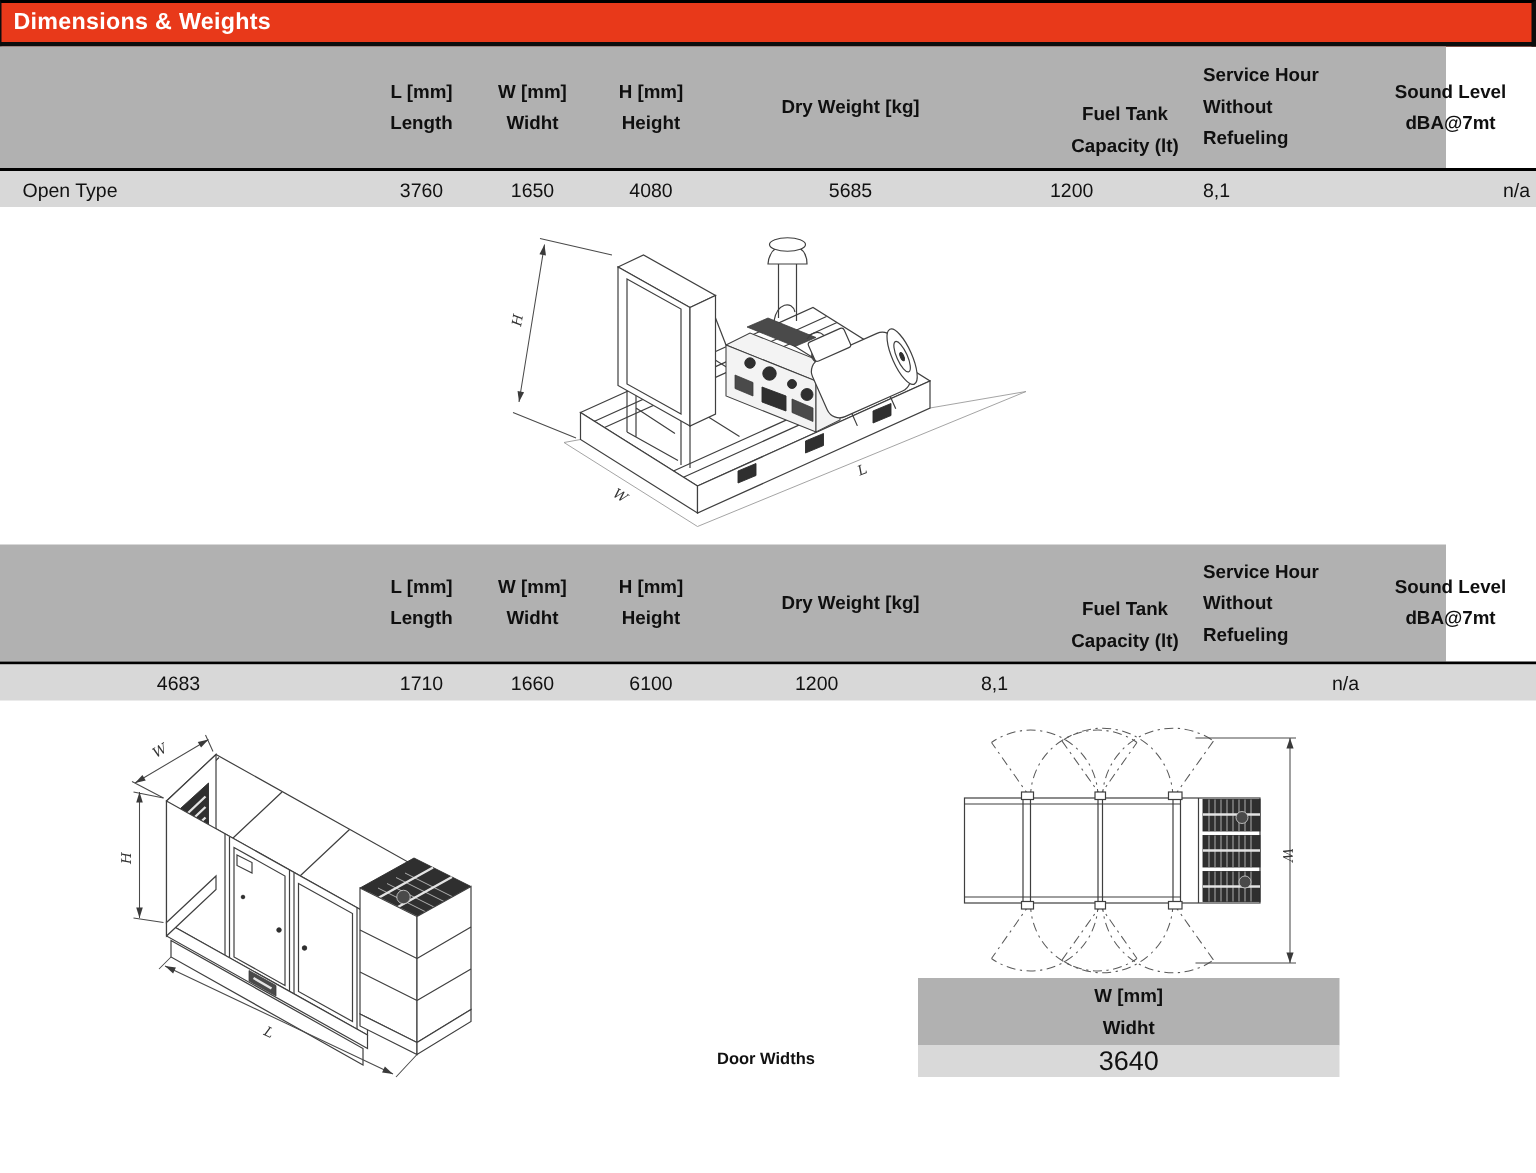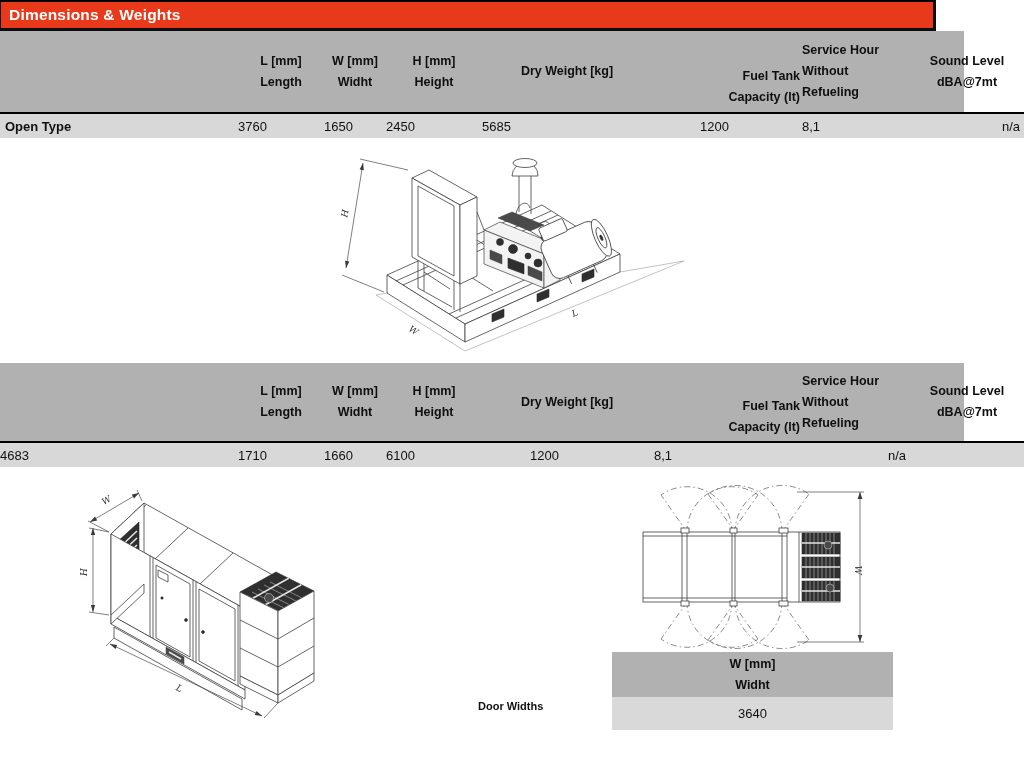--- a/index.html
+++ b/index.html
@@ -1,36 +1,36 @@
 <!DOCTYPE html>
 <html><head>
 <meta charset="utf-8">
 <style>
   html,body{margin:0;padding:0;background:#fff;}
   .page{position:relative;width:1024px;height:782px;background:#ffffff;
         font-family:"Liberation Sans",sans-serif;overflow:hidden;color:#111;}
 
   
-  .title-bar{position:absolute;left:0;top:0;width:936px;height:31px;background:#e8391a;
+  .title-bar{position:absolute;left:0;top:0;width:1024px;height:31px;background:#e8391a;
              border-top:2px solid #000;border-bottom:3px solid #0d0d0d;border-right:3px solid #0d0d0d;
              border-left:1px solid #0d0d0d;box-sizing:border-box;display:flex;align-items:center;padding-left:8px;}
   .title-bar .t{color:#fff;font-weight:bold;font-size:15.5px;letter-spacing:.2px;}
 
   
   .grid8{display:grid;grid-template-columns:238px 86px 62px 96px 170px 148px 110px 114px;box-sizing:border-box;}
   .thead{position:absolute;left:0;width:964px;background:#b1b1b1;align-items:center;
          font-weight:bold;font-size:12.5px;line-height:1.68;color:#0f0f0f;}
   .hc{text-align:center;}
   .hc.hl{text-align:left;}
-  .hc.fuel{padding-left:48px;text-align:right;margin-top:30px;}
+  .hc.fuel{padding-left:48px;text-align:center;margin-top:30px;}
   .hc.serv{padding-left:2px;text-align:left;}
   .sep{position:absolute;left:0;width:1024px;height:2px;background:#000;}
   .trow{position:absolute;left:0;width:1024px;height:24px;background:#d8d8d8;align-items:center;font-size:13px;}
-  .rl{font-weight:bold;padding-left:5px;font-size:13px;}
-  .vc{}
+  .rl{font-weight:normal;padding-left:15px;font-size:13px;}
+  .vc{text-align:center;}
   .vfuel{padding-left:48px;text-align:left;}
   .vserv{padding-left:2px;text-align:left;}
   .vsound{text-align:right;padding-right:4px;}
 
   
   svg.dr{position:absolute;}
   .s{stroke:#3f3f3f;stroke-width:.8;fill:none;}
   .sw{stroke:#3f3f3f;stroke-width:.8;fill:#ffffff;}
   .sg{stroke:#3f3f3f;stroke-width:.7;fill:#f3f3f3;}
   .sd{stroke:#2a2a2a;stroke-width:.6;fill:#2f2f2f;}
@@ -41,21 +41,21 @@
   .dash{stroke:#5a5a5a;stroke-width:.7;fill:none;stroke-dasharray:6 3 1.5 3;}
   .dim{stroke:#4a4a4a;stroke-width:.7;fill:none;}
   .ah{fill:#3a3a3a;stroke:none;}
   svg.dr text{font-family:"DejaVu Serif",serif;font-style:italic;font-size:9px;fill:#333;}
 
   
   .dw-label{position:absolute;left:478px;top:700px;font-weight:bold;font-size:11px;text-align:right;}
   .dw-table{position:absolute;left:612px;top:652px;width:281px;}
   .dw-head{background:#b1b1b1;height:45px;display:flex;flex-direction:column;justify-content:center;
            text-align:center;font-weight:bold;font-size:12.5px;line-height:1.65;color:#0f0f0f;}
-  .dw-val{background:#d9d9d9;height:33px;display:flex;align-items:center;justify-content:center;font-size:13px;}
+  .dw-val{background:#d9d9d9;height:21px;display:flex;align-items:center;justify-content:center;font-size:18px;}
 </style>
 </head>
 <body>
 
 <div class="page">
 
   <div class="title-bar">
     <span class="t">Dimensions &amp; Weights</span>
   </div>
 
@@ -86,21 +86,21 @@
     <div class="hc">
       <div>Sound Level</div>
       <div>dBA@7mt</div>
     </div>
   </div>
   <div class="sep" style="top:112px;"></div>
   <div class="trow grid8" style="top:114px;">
     <div class="rl">Open Type</div>
     <div class="vc">3760</div>
     <div class="vc">1650</div>
-    <div class="vc">2450</div>
+    <div class="vc">4080</div>
     <div class="vc">5685</div>
     <div class="vfuel">1200</div>
     <div class="vserv">8,1</div>
     <div class="vsound">n/a</div>
   </div>
 
   <svg class="dr" style="left:332px;top:142px;" width="360" height="218" viewBox="0 0 360 218">
 
     <g>
       <path class="thin" d="M44,153 L133,209 L352,119"></path>

